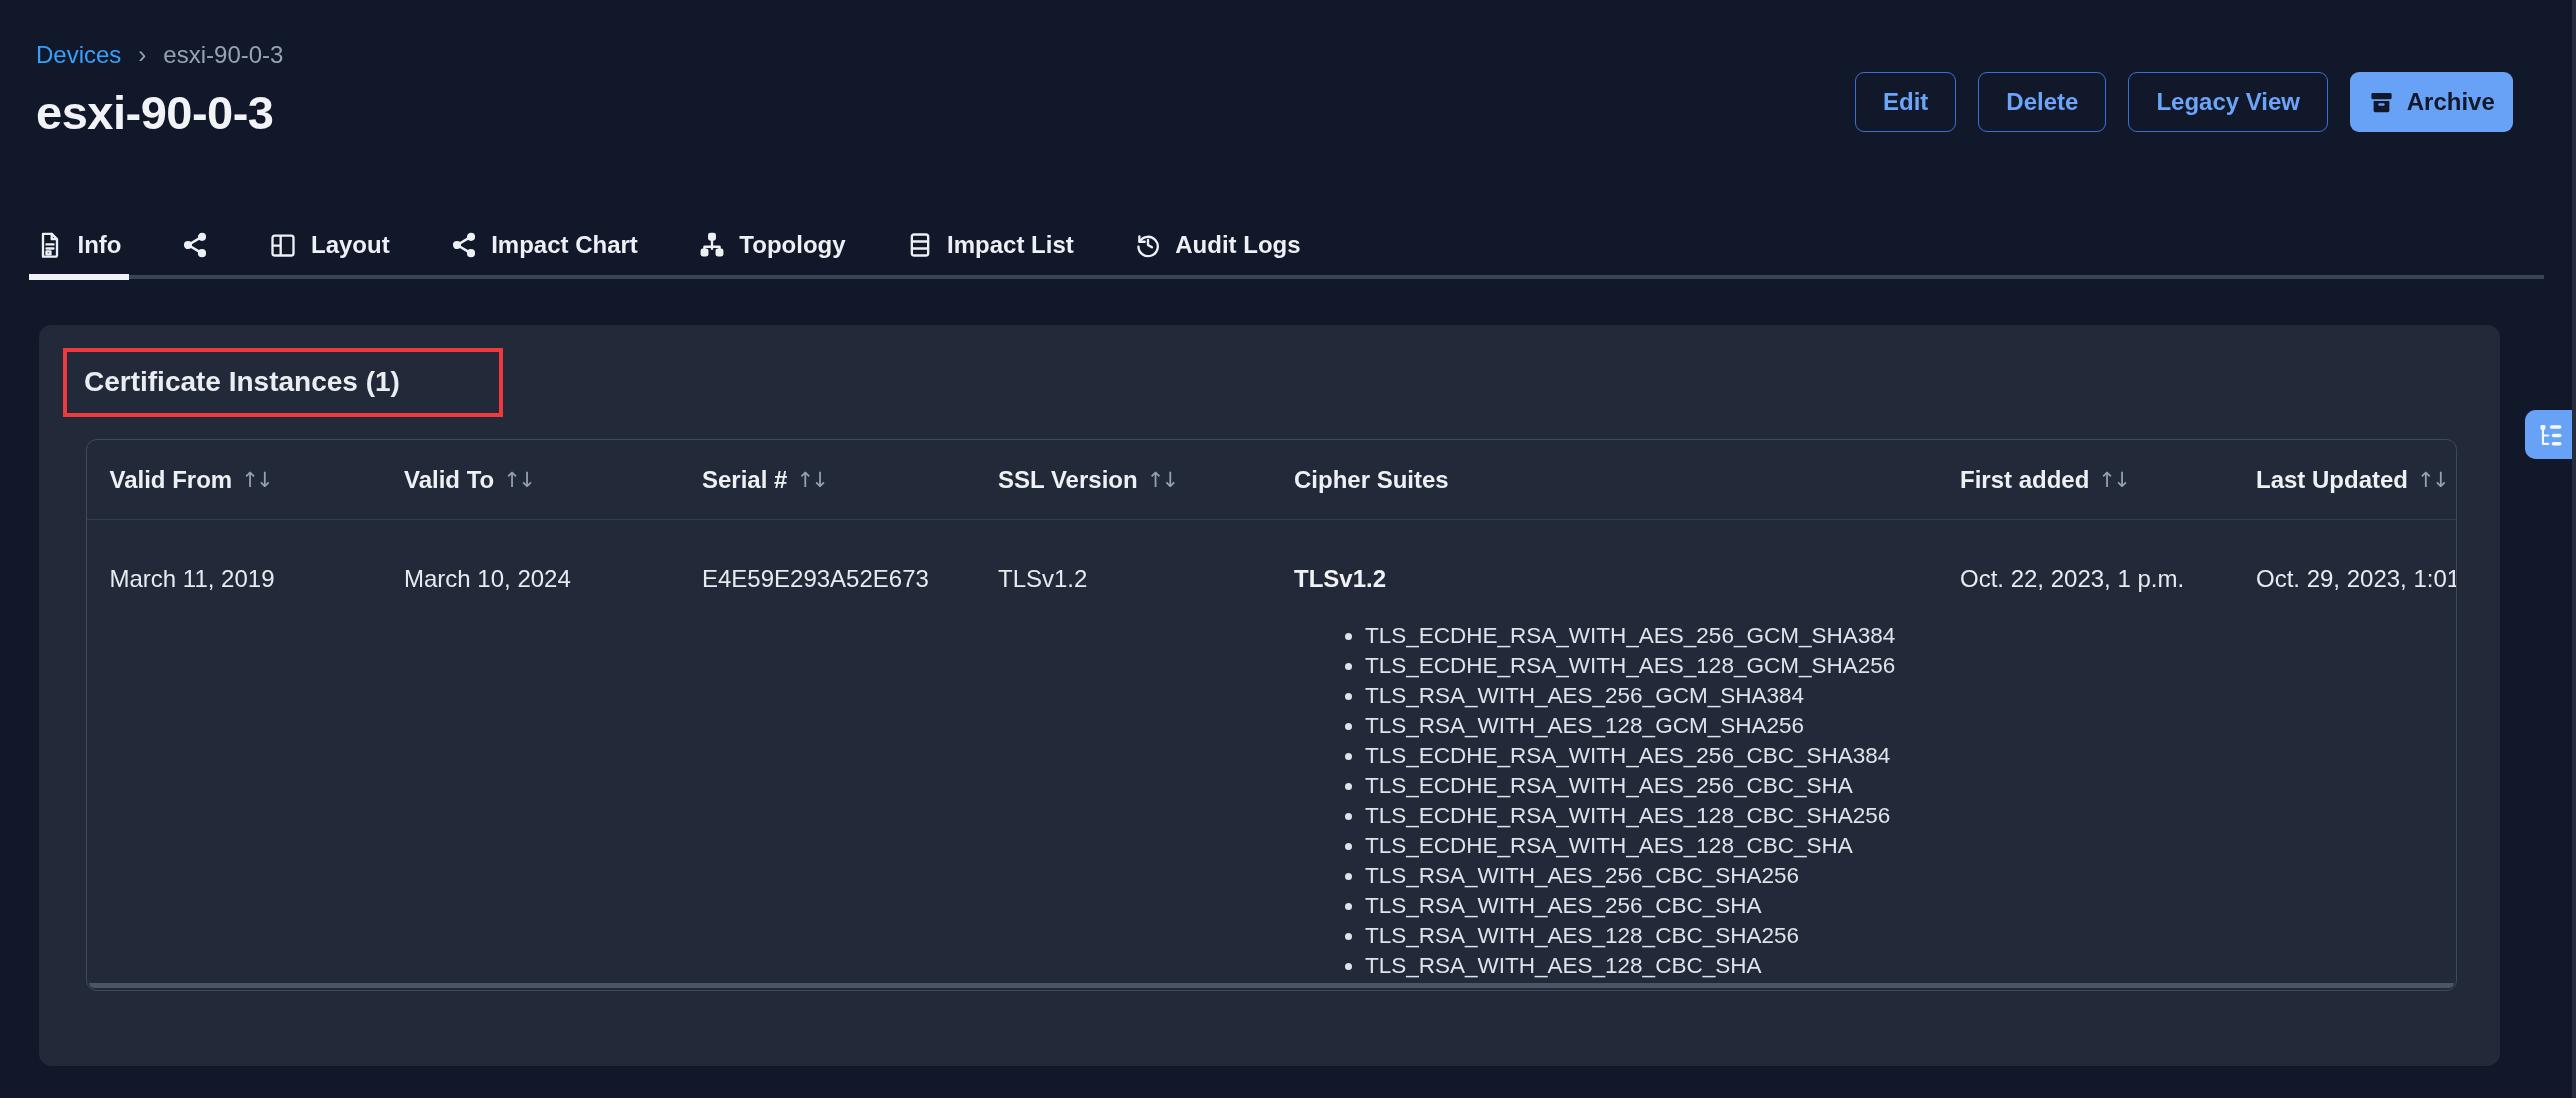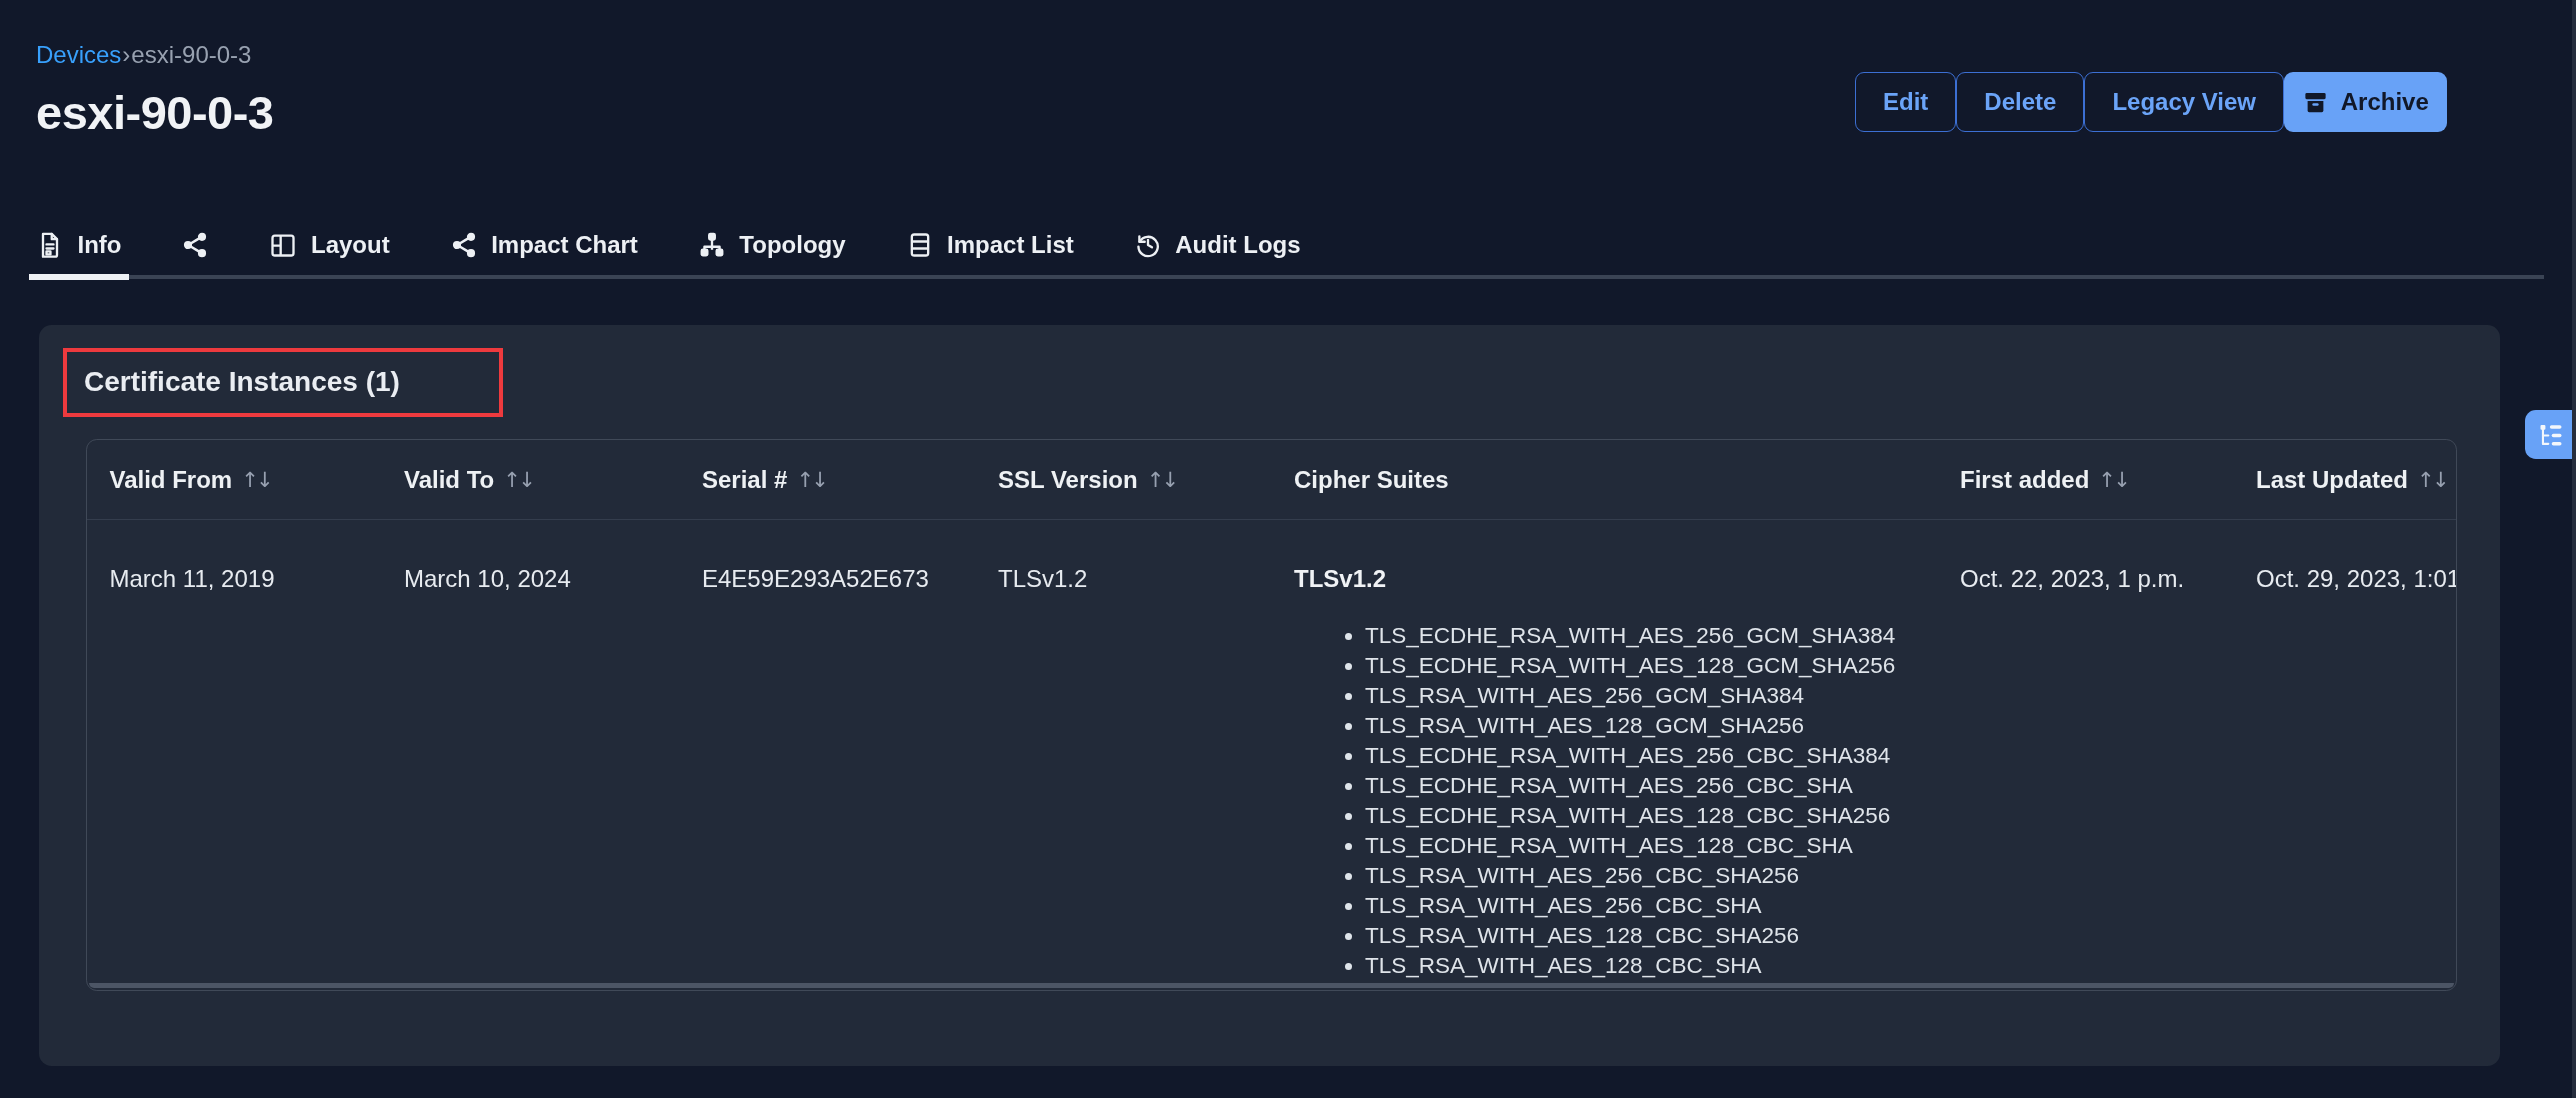--- a/index.html
+++ b/index.html
@@ -4,30 +4,30 @@
 <style>
   * { margin:0; padding:0; box-sizing:border-box; }
   html,body { background:#11182a; }
   body {
     position:relative; width:2576px; height:1099px; overflow:hidden;
     font-family:"Liberation Sans", sans-serif; color:#edf0f4;
   }
   svg { display:block; }
 
   
-  .breadcrumb { position:absolute; left:36px; top:41px; display:flex; gap:1px; align-items:center;
+  .breadcrumb { position:absolute; left:36px; top:41px; display:flex; gap:17px; align-items:center;
     font-size:24px; }
   .breadcrumb .link { color:#38a0fc; cursor:pointer; }
   .breadcrumb .sep  { color:#98a1b0; }
   .breadcrumb .cur  { color:#98a1b0; }
 
   .page-title { position:absolute; left:36px; top:85px; font-size:47px; font-weight:bold;
     color:#f1f3f6; letter-spacing:-0.5px; }
 
-  .actions { position:absolute; top:72px; left:1855px; display:flex; gap:0; height:60px; }
+  .actions { position:absolute; top:72px; left:1855px; display:flex; gap:22px; height:60px; }
   .btn { height:60px; border-radius:9px; font-size:24px; font-weight:bold; cursor:pointer;
     display:flex; align-items:center; justify-content:center;
     font-family:"Liberation Sans", sans-serif; }
   .btn.outline { background:transparent; border:1.8px solid #3c6fd3; color:#6ba4f8; padding:0 27px; }
   .btn.primary { background:#68a2f7; border:none; color:#111829; padding:0 18px; gap:11.7px; }
 
   
   .tabs { position:absolute; left:36px; top:215px; height:60px; display:flex; gap:60px;
     align-items:center; }
   .tab { position:relative; display:flex; align-items:center; gap:13.5px; height:60px;

